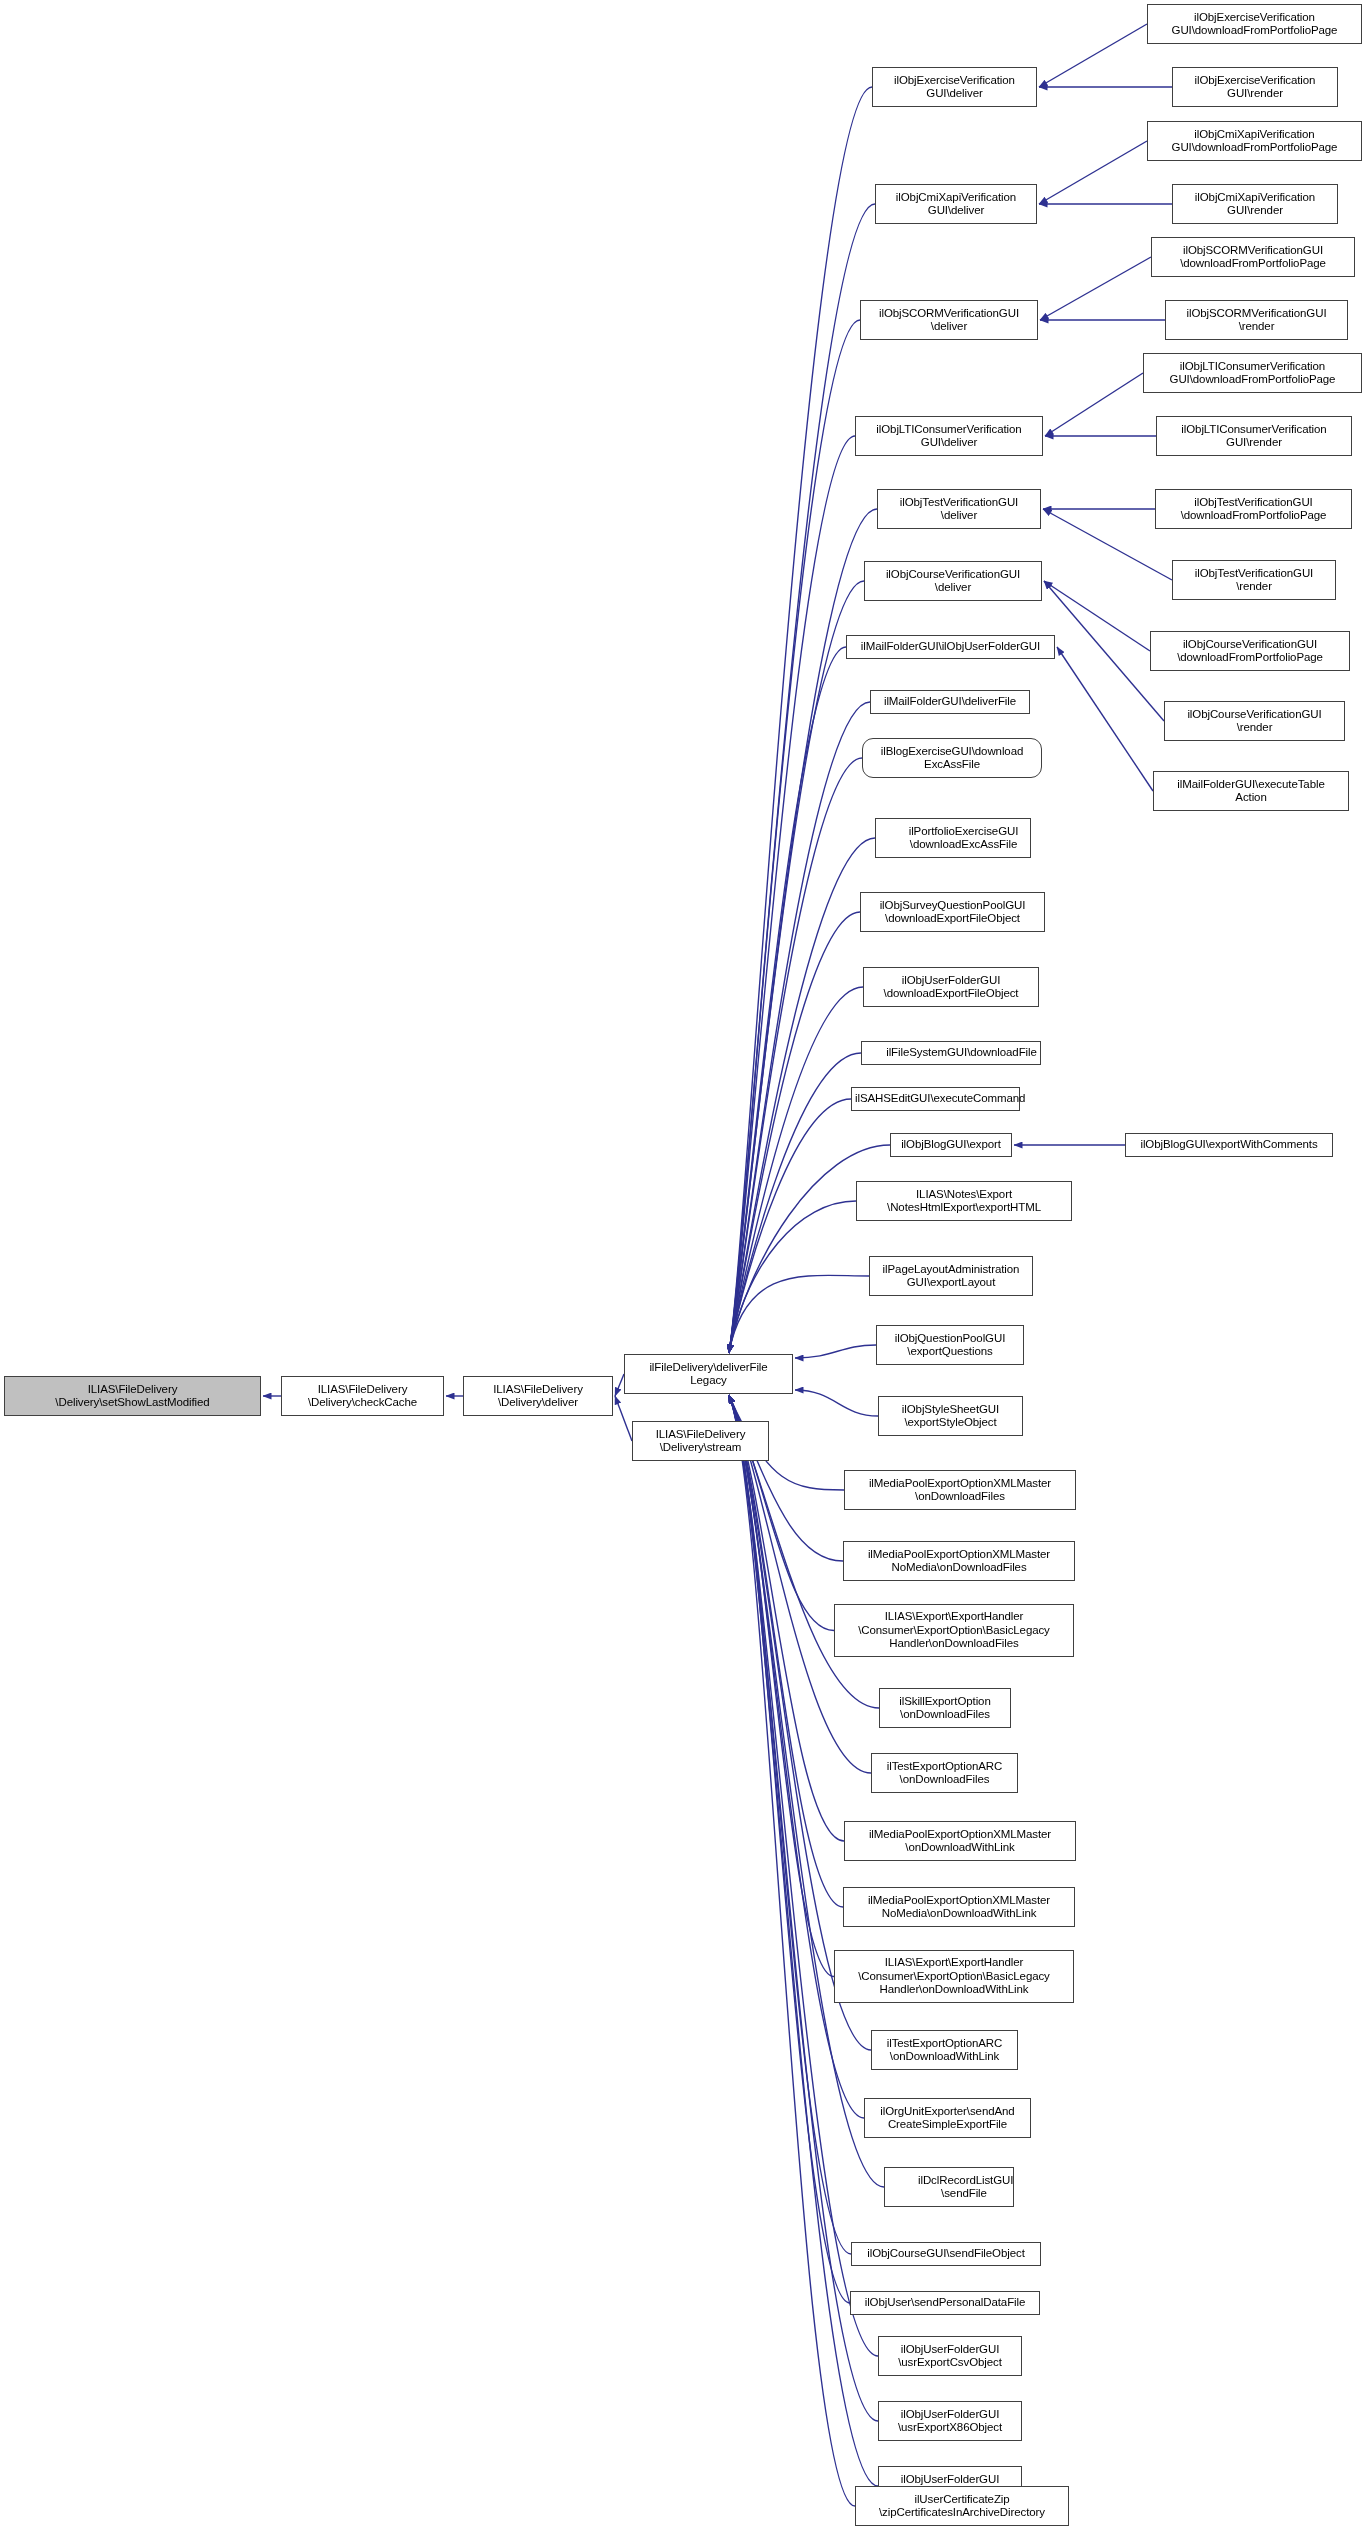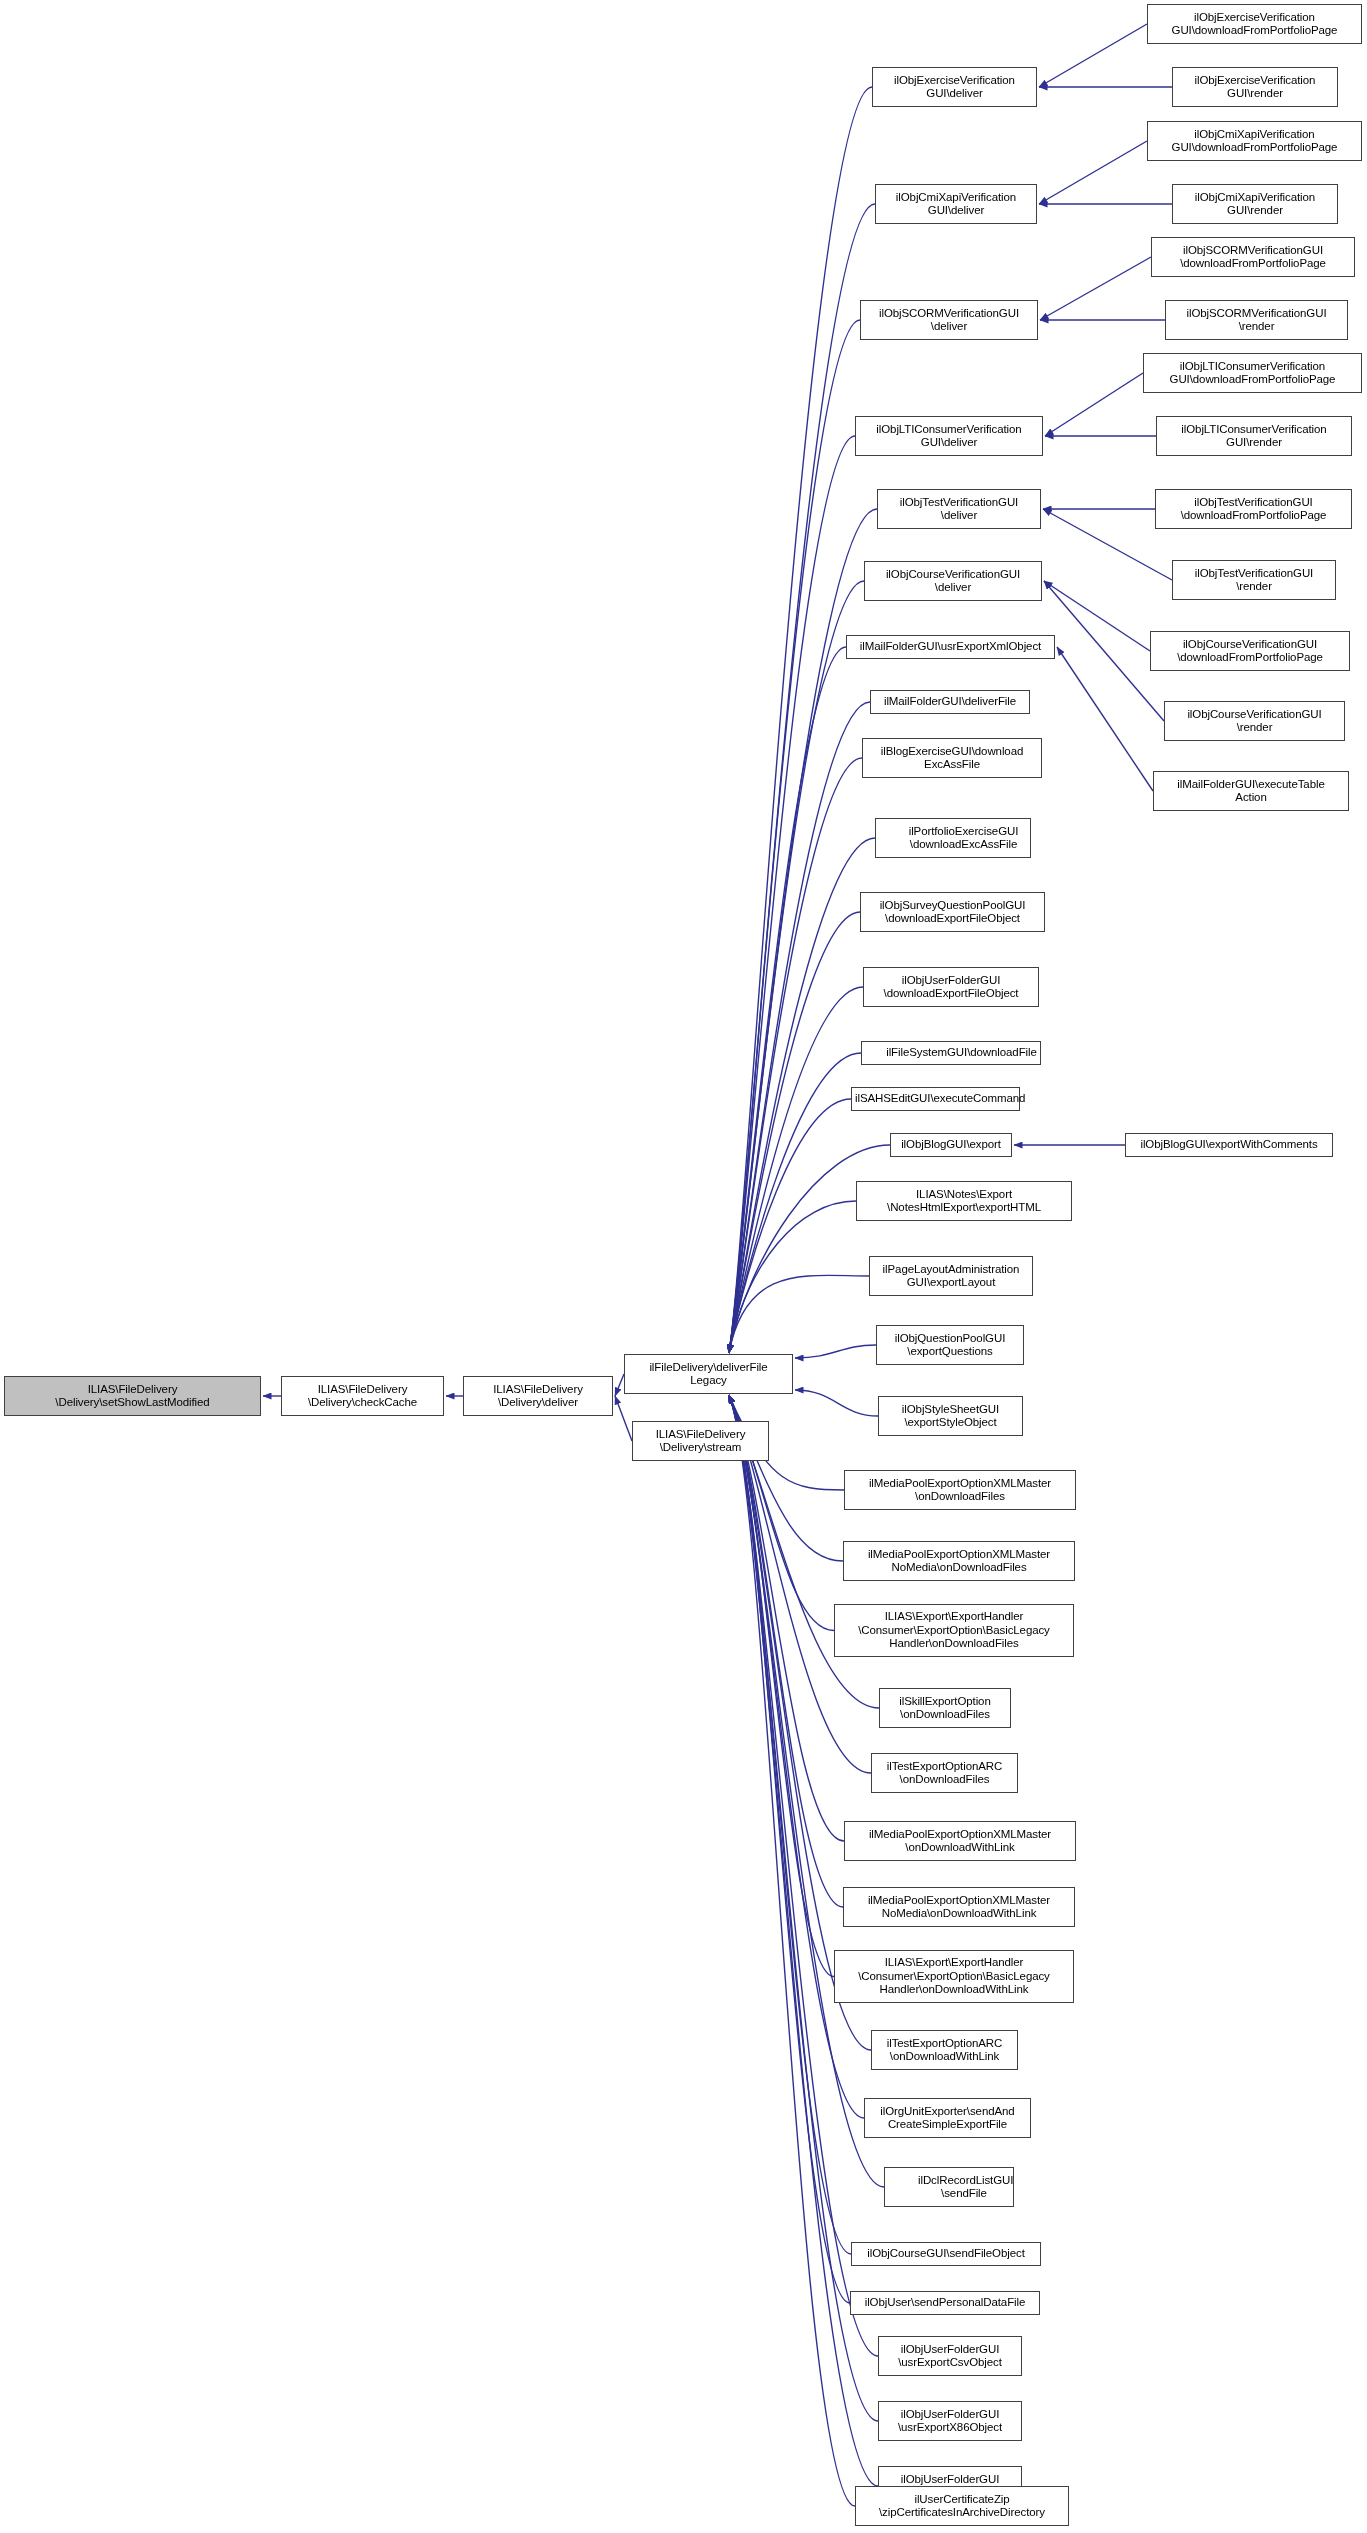--- a/index.html
+++ b/index.html
@@ -133,23 +133,23 @@
       <div class="node" style="left: 875px; top: 184px; width: 162px; height: 40px;"><span class="lbl">ilObjCmiXapiVerification
 GUI\deliver</span></div>
       <div class="node" style="left: 860px; top: 300px; width: 178px; height: 40px;"><span class="lbl">ilObjSCORMVerificationGUI
 \deliver</span></div>
       <div class="node" style="left: 855px; top: 416px; width: 188px; height: 40px;"><span class="lbl">ilObjLTIConsumerVerification
 GUI\deliver</span></div>
       <div class="node" style="left: 877px; top: 489px; width: 164px; height: 40px;"><span class="lbl">ilObjTestVerificationGUI
 \deliver</span></div>
       <div class="node" style="left: 864px; top: 561px; width: 178px; height: 40px;"><span class="lbl">ilObjCourseVerificationGUI
 \deliver</span></div>
-      <div class="node" style="left: 846px; top: 635px; width: 209px; height: 24px;"><span class="lbl">ilMailFolderGUI\usrExportXmlObject</span></div>
+      <div class="node" style="left: 846px; top: 635px; width: 209px; height: 24px;"><span class="lbl">ilMailFolderGUI\ilObjUserFolderGUI</span></div>
       <div class="node" style="left: 870px; top: 690px; width: 160px; height: 24px;"><span class="lbl">ilMailFolderGUI\deliverFile</span></div>
-      <div class="node" style="left: 862px; top: 738px; width: 180px; height: 40px;"><span class="lbl">ilBlogExerciseGUI\download
+      <div class="node" style="left: 862px; top: 738px; width: 180px; height: 40px; border-radius: 11px;"><span class="lbl">ilBlogExerciseGUI\download
 ExcAssFile</span></div>
       <div class="node" style="left: 875px; top: 818px; width: 156px; height: 40px; padding-left: 24px;"><span class="lbl">ilPortfolioExerciseGUI
 \downloadExcAssFile</span></div>
       <div class="node" style="left: 860px; top: 892px; width: 185px; height: 40px;"><span class="lbl">ilObjSurveyQuestionPoolGUI
 \downloadExportFileObject</span></div>
       <div class="node" style="left: 863px; top: 967px; width: 176px; height: 40px;"><span class="lbl">ilObjUserFolderGUI
 \downloadExportFileObject</span></div>
       <div class="node" style="left: 861px; top: 1041px; width: 180px; height: 24px; padding-left: 24px;"><span class="lbl">ilFileSystemGUI\downloadFile</span></div>
       <div class="node" style="left: 851px; top: 1087px; width: 169px; height: 24px;"><span class="lbl">ilSAHSEditGUI\executeCommand</span></div>
       <div class="node" style="left: 890px; top: 1133px; width: 122px; height: 24px;"><span class="lbl">ilObjBlogGUI\export</span></div>

